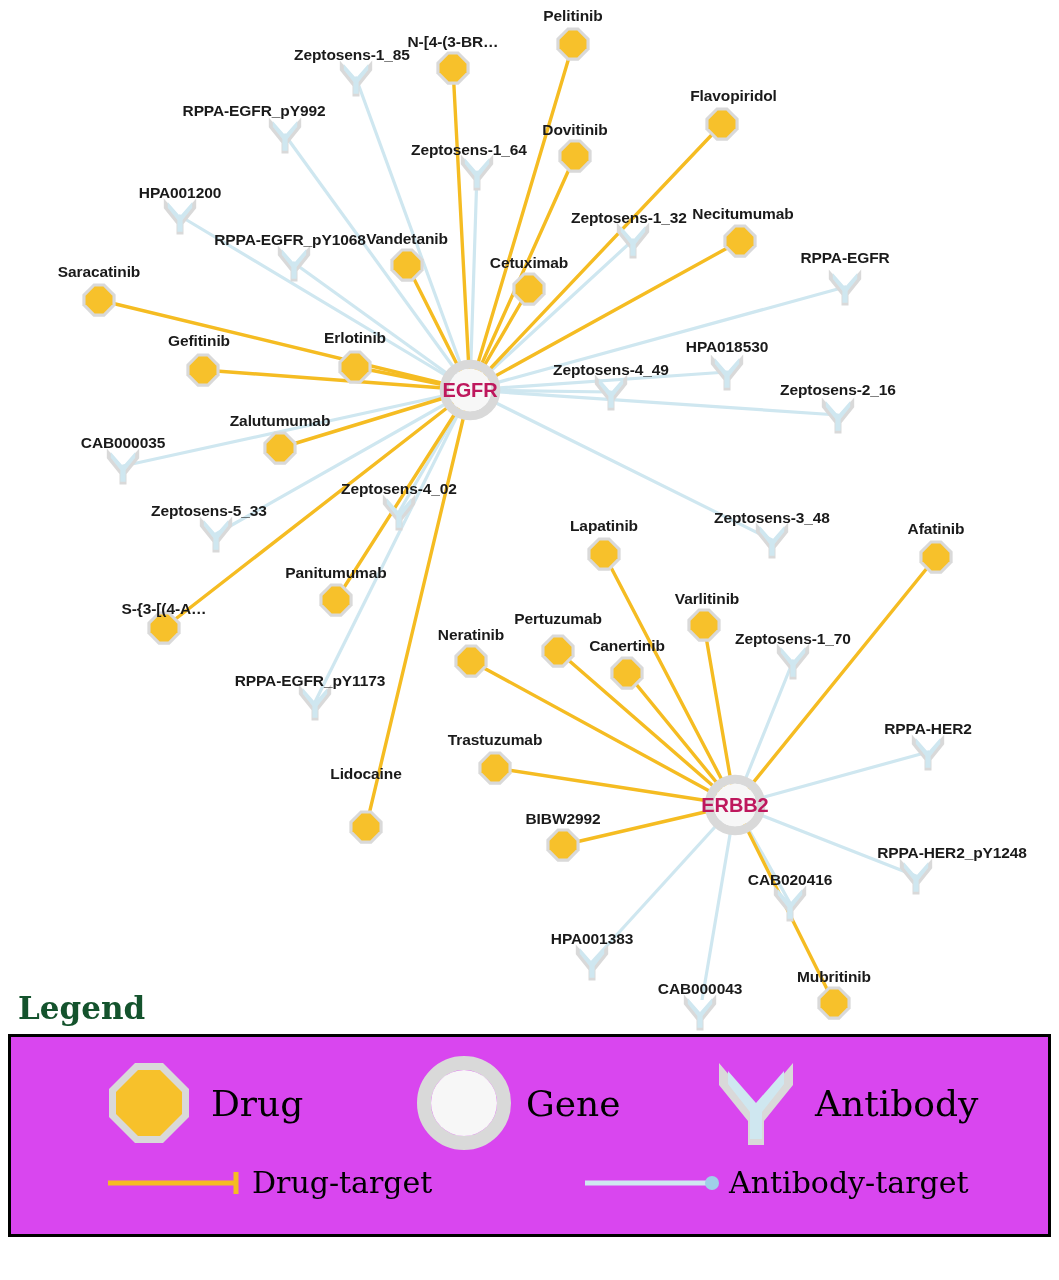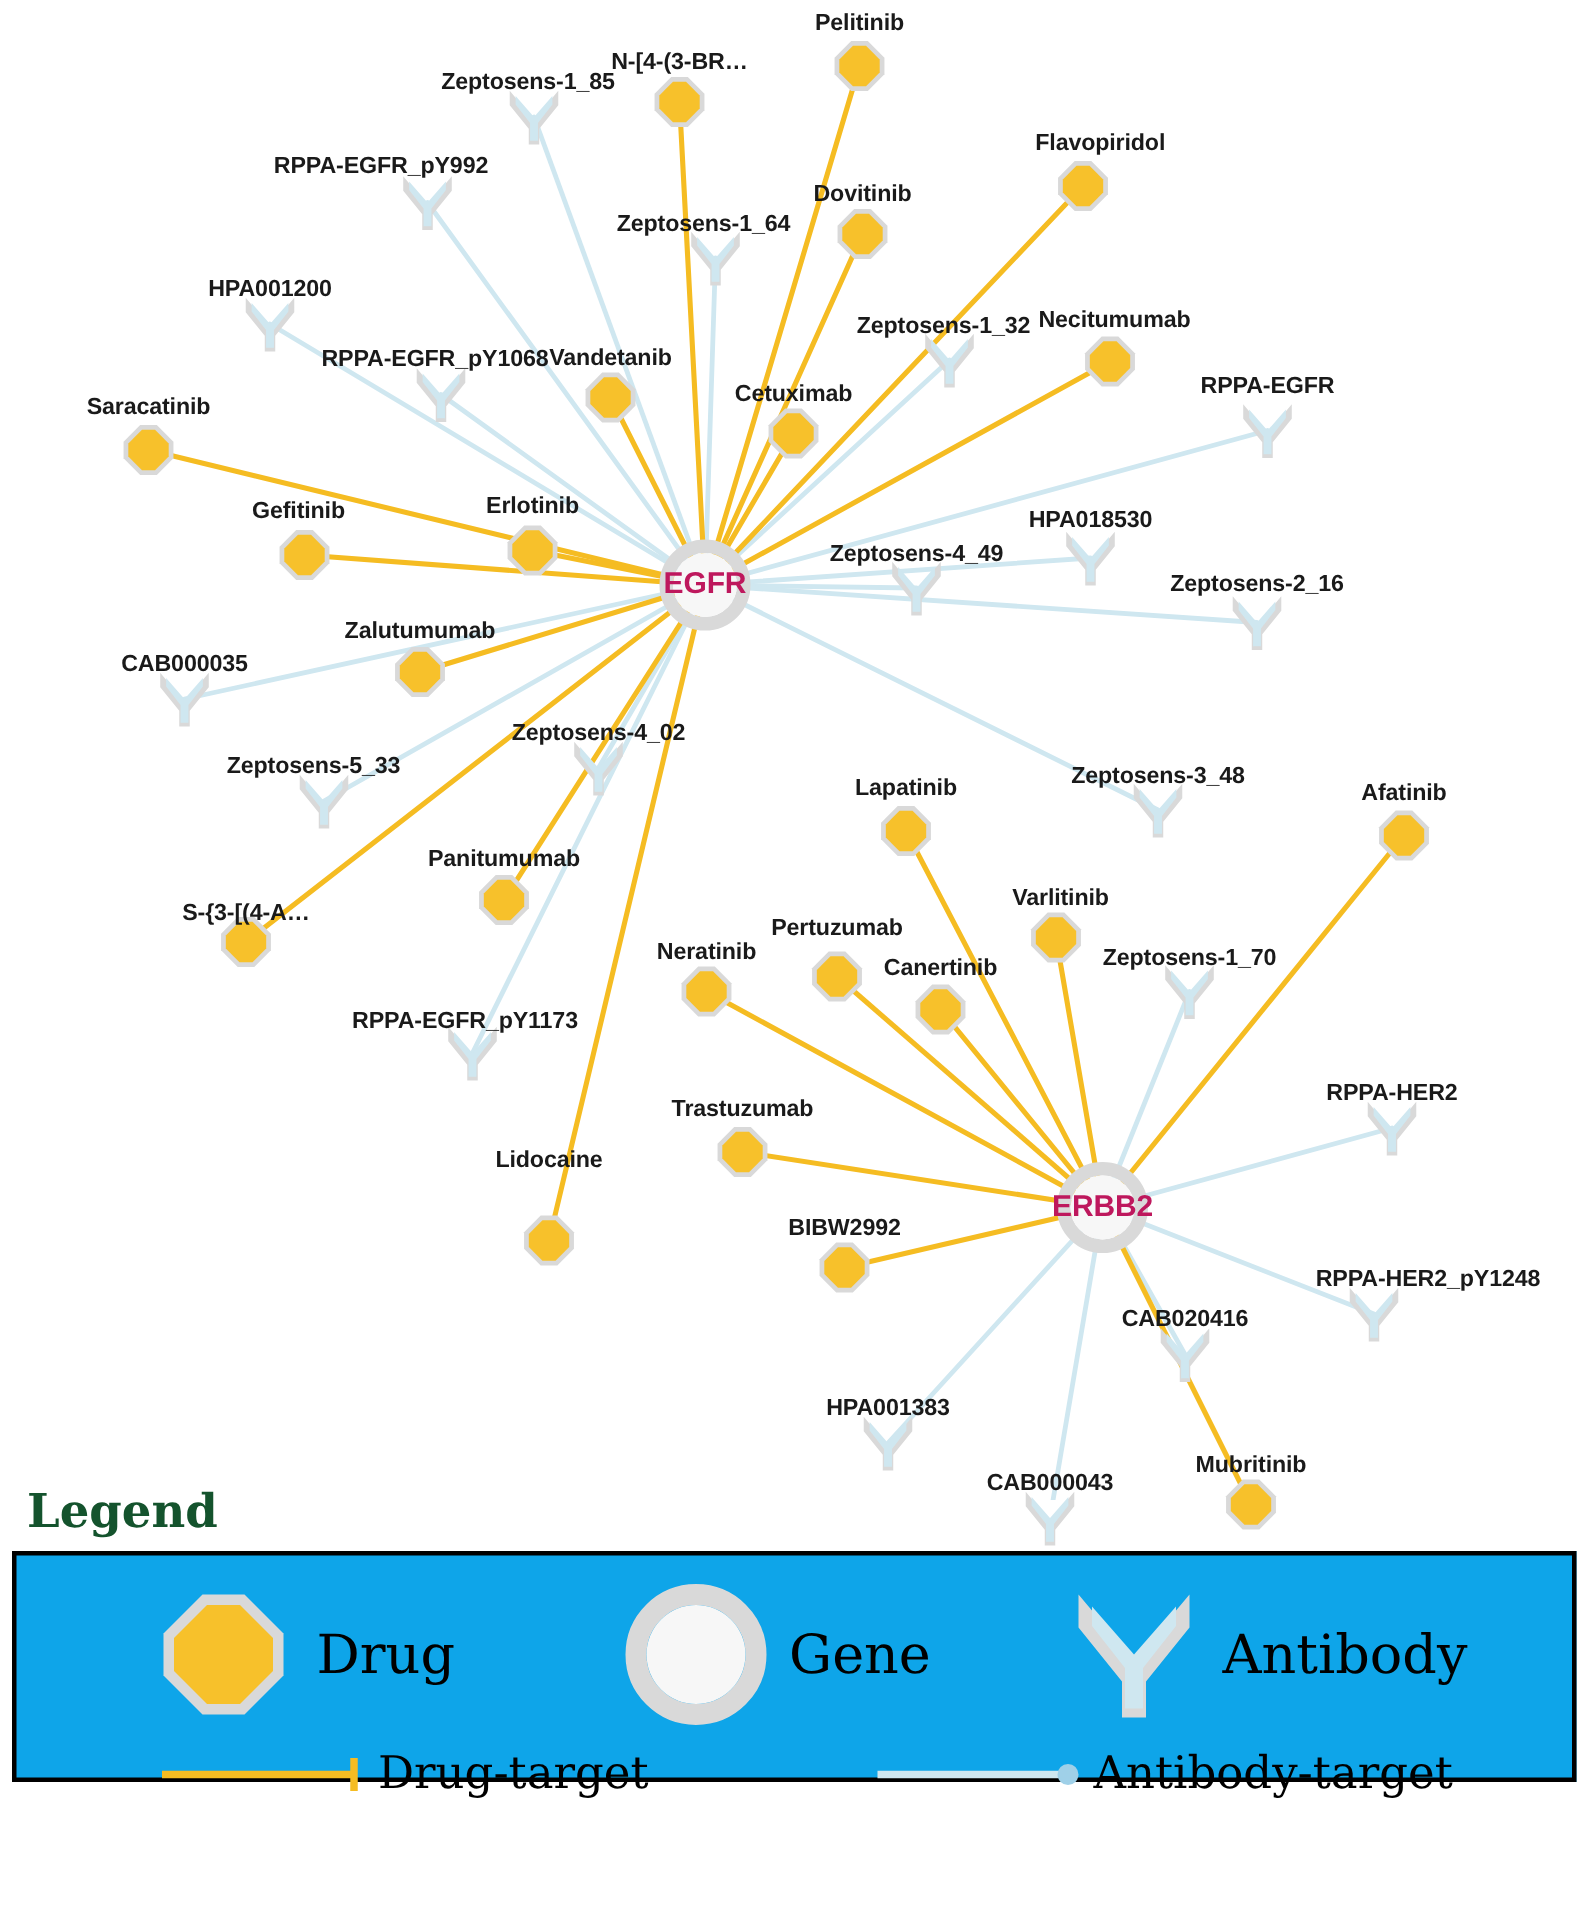--- a/index.html
+++ b/index.html
@@ -53,22 +53,22 @@
   }
   #legend-title {
     font-family: "DejaVu Serif", "Liberation Serif", serif;
     font-size: 31px;
     font-weight: bold;
     color: #14532d;
     margin: 0 0 8px 10px;
   }
   #legend-box {
     border: 3px solid #000;
-    background: #0ea5e9;
-    height: 154px;
+    background: #d946ef;
+    height: 203px;
     position: relative;
     box-sizing: border-box;
   }
   .legend-item {
     position: absolute;
     display: flex;
     align-items: center;
   }
   .legend-text {
     font-family: "DejaVu Serif", "Liberation Serif", serif;

